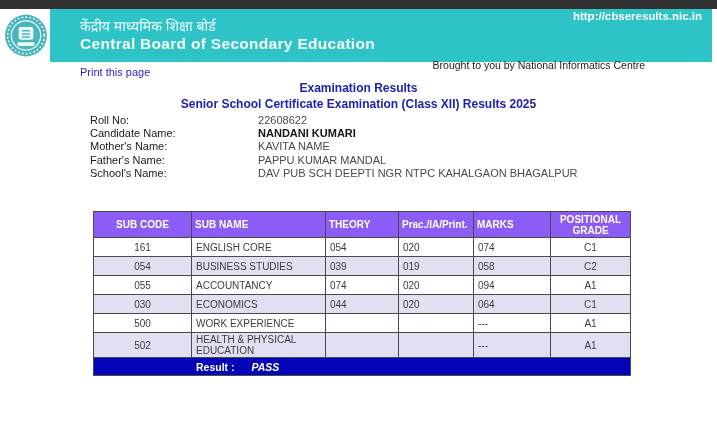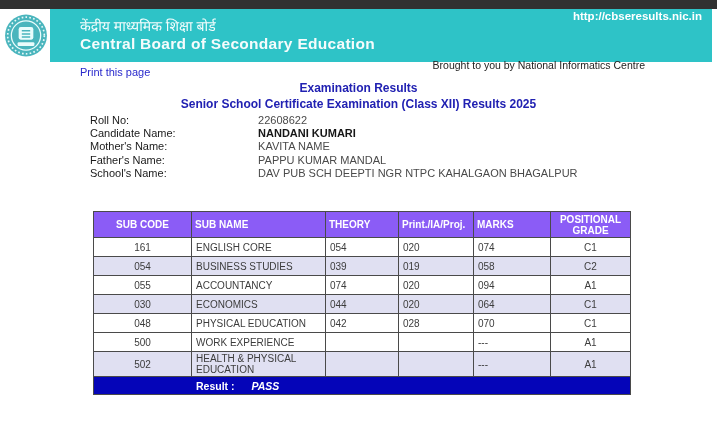--- a/index.html
+++ b/index.html
@@ -111,21 +111,21 @@
         <col style="width:73px">
       <col style="width:75px">
         <col style="width:77px">
         <col style="width:80px">
     </colgroup>
     <thead>
       <tr>
         <th class="c">SUB CODE</th>
         <th>SUB NAME</th>
         <th>THEORY</th>
-        <th>Print./IA/Proj.</th>
+        <th>Prac./IA/Print.</th>
         <th>MARKS</th>
         <th class="c wrap">POSITIONAL GRADE</th>
       </tr>
     </thead>
     <tbody>
         <tr>
     <td class="c">161</td>
     <td>ENGLISH CORE</td>
     <td>054</td>
     <td>020</td>
@@ -150,28 +150,20 @@
   </tr>
         <tr class="shaded">
     <td class="c">030</td>
     <td>ECONOMICS</td>
     <td>044</td>
     <td>020</td>
     <td>064</td>
     <td class="c">C1</td>
   </tr>
         <tr>
-    <td class="c">048</td>
-    <td>PHYSICAL EDUCATION</td>
-    <td>042</td>
-    <td>028</td>
-    <td>070</td>
-    <td class="c">C1</td>
-  </tr>
-        <tr>
     <td class="c">500</td>
     <td>WORK EXPERIENCE</td>
     <td></td>
     <td></td>
     <td>---</td>
     <td class="c">A1</td>
   </tr>
         <tr class="shaded">
     <td class="c">502</td>
     <td>HEALTH &amp; PHYSICAL EDUCATION</td>

